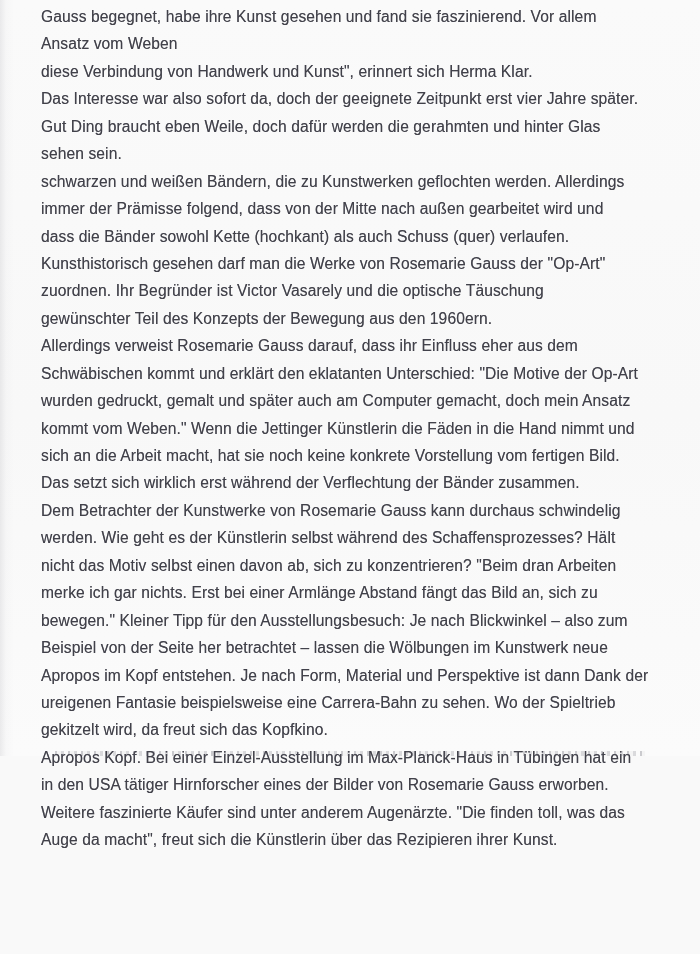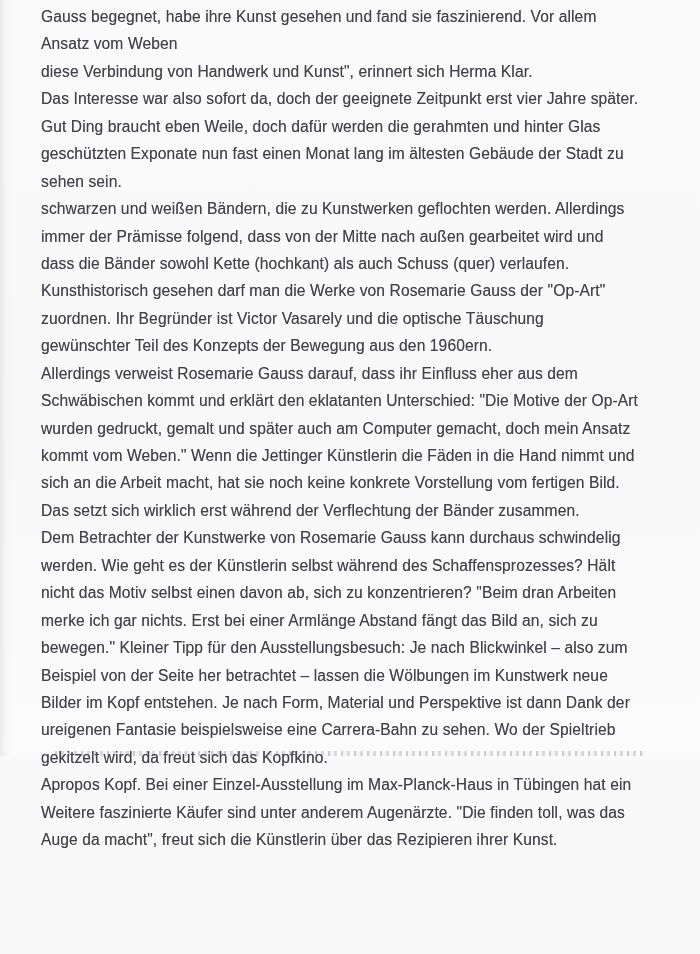--- a/index.html
+++ b/index.html
@@ -64,41 +64,41 @@
 <body>
 
 <div class="page">
   <div class="article-body">
 
   <div class="text-line">Gauss begegnet, habe ihre Kunst gesehen und fand sie faszinierend. Vor allem</div>
       <div class="text-line subheading">Ansatz vom Weben</div>
       <div class="text-line">diese Verbindung von Handwerk und Kunst", erinnert sich Herma Klar.</div>
       <div class="text-line">Das Interesse war also sofort da, doch der geeignete Zeitpunkt erst vier Jahre später.</div>
       <div class="text-line">Gut Ding braucht eben Weile, doch dafür werden die gerahmten und hinter Glas</div>
-      <div class="text-line">geschützten Exponate nun fast einen Monat lang im ältesten Gebäude der Stadt zu</div>
       <div class="text-line">sehen sein.</div>
       <div class="text-line">schwarzen und weißen Bändern, die zu Kunstwerken geflochten werden. Allerdings</div>
       <div class="text-line">immer der Prämisse folgend, dass von der Mitte nach außen gearbeitet wird und</div>
       <div class="text-line">dass die Bänder sowohl Kette (hochkant) als auch Schuss (quer) verlaufen.</div>
       <div class="text-line">Kunsthistorisch gesehen darf man die Werke von Rosemarie Gauss der "Op-Art"</div>
       <div class="text-line">zuordnen. Ihr Begründer ist Victor Vasarely und die optische Täuschung</div>
       <div class="text-line">gewünschter Teil des Konzepts der Bewegung aus den 1960ern.</div>
       <div class="text-line">Allerdings verweist Rosemarie Gauss darauf, dass ihr Einfluss eher aus dem</div>
       <div class="text-line">Schwäbischen kommt und erklärt den eklatanten Unterschied: "Die Motive der Op-Art</div>
       <div class="text-line">wurden gedruckt, gemalt und später auch am Computer gemacht, doch mein Ansatz</div>
       <div class="text-line">kommt vom Weben." Wenn die Jettinger Künstlerin die Fäden in die Hand nimmt und</div>
       <div class="text-line">sich an die Arbeit macht, hat sie noch keine konkrete Vorstellung vom fertigen Bild.</div>
       <div class="text-line">Das setzt sich wirklich erst während der Verflechtung der Bänder zusammen.</div>
       <div class="text-line">Dem Betrachter der Kunstwerke von Rosemarie Gauss kann durchaus schwindelig</div>
       <div class="text-line">werden. Wie geht es der Künstlerin selbst während des Schaffensprozesses? Hält</div>
       <div class="text-line">nicht das Motiv selbst einen davon ab, sich zu konzentrieren? "Beim dran Arbeiten</div>
       <div class="text-line">merke ich gar nichts. Erst bei einer Armlänge Abstand fängt das Bild an, sich zu</div>
       <div class="text-line">bewegen." Kleiner Tipp für den Ausstellungsbesuch: Je nach Blickwinkel – also zum</div>
       <div class="text-line">Beispiel von der Seite her betrachtet – lassen die Wölbungen im Kunstwerk neue</div>
-      <div class="text-line">Bilder im Kopf entstehen. Je nach Form, Material und Perspektive ist dann Dank der</div>
+      <div class="text-line">Apropos im Kopf entstehen. Je nach Form, Material und Perspektive ist dann Dank der</div>
       <div class="text-line">ureigenen Fantasie beispielsweise eine Carrera-Bahn zu sehen. Wo der Spieltrieb</div>
       <div class="text-line">gekitzelt wird, da freut sich das Kopfkino.</div>
       <div class="text-line">Apropos Kopf. Bei einer Einzel-Ausstellung im Max-Planck-Haus in Tübingen hat ein</div>
+      <div class="text-line">in den USA tätiger Hirnforscher eines der Bilder von Rosemarie Gauss erworben.</div>
       <div class="text-line">Weitere faszinierte Käufer sind unter anderem Augenärzte. "Die finden toll, was das</div>
       <div class="text-line">Auge da macht", freut sich die Künstlerin über das Rezipieren ihrer Kunst.</div>
     </div>
   <div class="clipped-text-remnant"></div>
 </div>
 
 </body></html>

